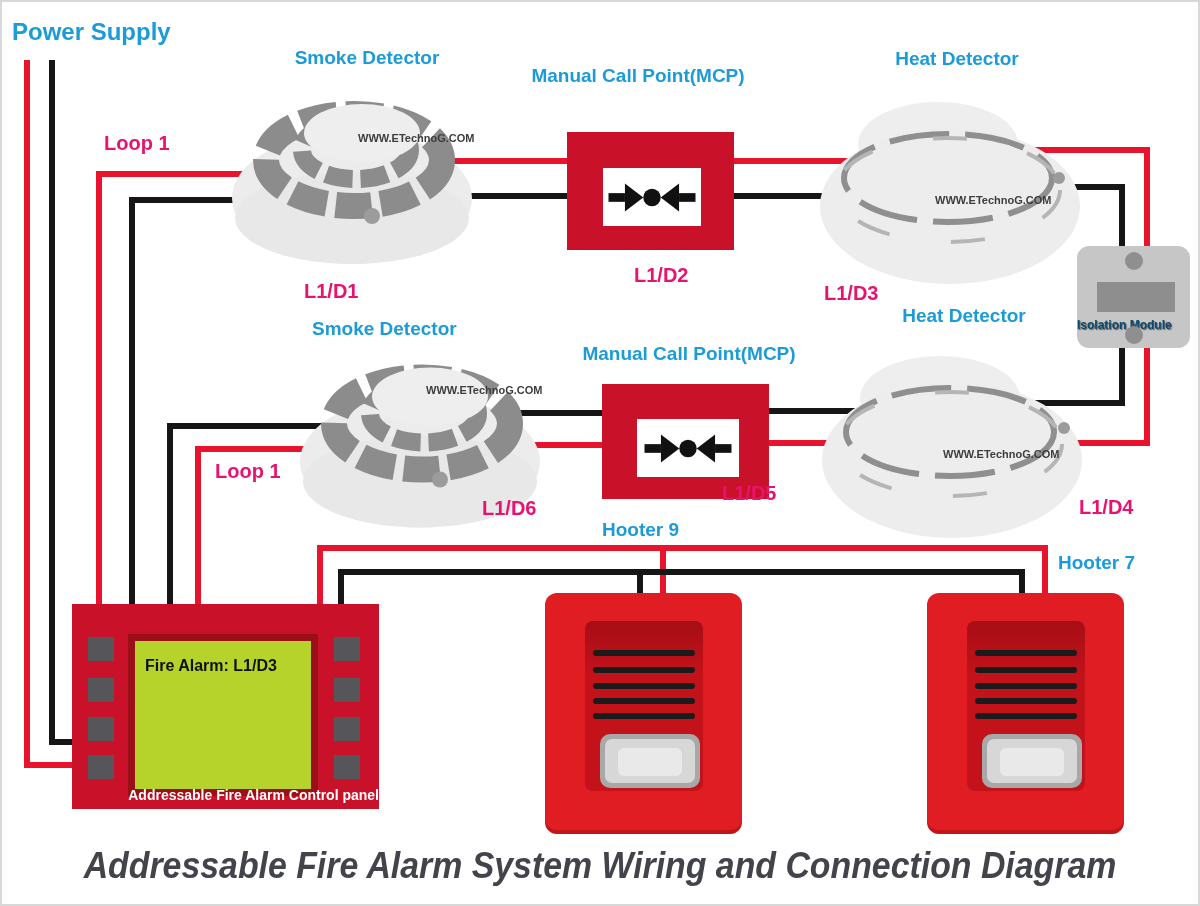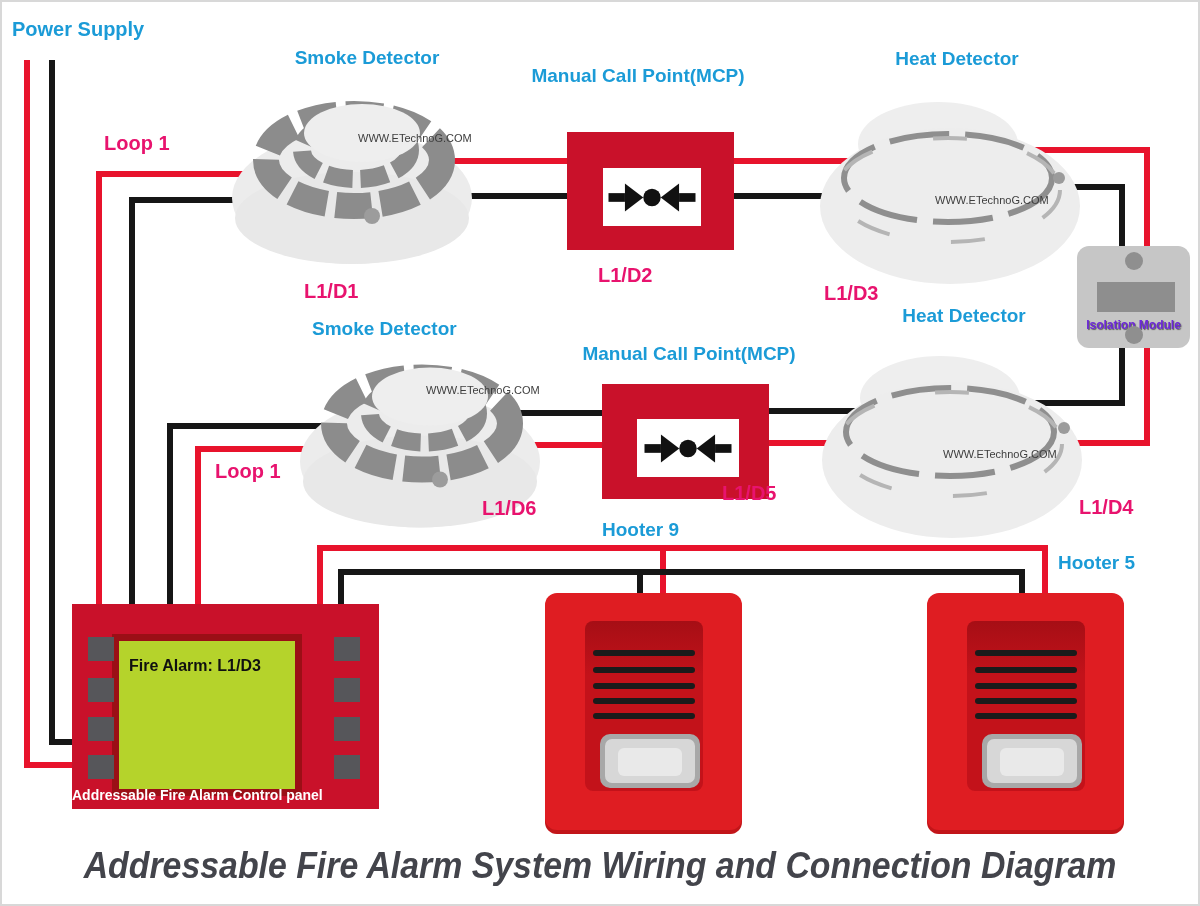--- a/index.html
+++ b/index.html
@@ -7,36 +7,36 @@
     position:relative;width:1200px;height:906px;background:#ffffff;
     border:2px solid #d8d8d8;box-sizing:border-box;overflow:hidden;
     font-family:"Liberation Sans",sans-serif;
   }
   .wires{position:absolute;left:0;top:0;z-index:1;}
   .dev{position:absolute;z-index:2;}
   .lbl{position:absolute;z-index:4;font-weight:bold;white-space:nowrap;}
   .cyan{color:#1b9bd7;font-size:19px;}
   .pink{color:#e8136e;font-size:20px;}
   .ctr{text-align:center;}
-  .wm{position:absolute;z-index:5;font-size:11px;font-weight:normal;color:#3d3d3d;white-space:nowrap;}
+  .wm{position:absolute;z-index:5;font-size:11px;font-weight:bold;color:#3d3d3d;white-space:nowrap;}
   
   .mcp{position:absolute;background:#c9112a;z-index:2;}
   .mcp-inner{position:absolute;background:#ffffff;}
   
   .iso{position:absolute;background:#c6c6c6;border-radius:12px;z-index:2;}
   .iso-circle{position:absolute;width:18px;height:18px;border-radius:50%;background:#8f8f8f;left:50%;margin-left:-9px;}
   .iso-screen{position:absolute;background:#8e8e8e;}
-  .iso-lbl{position:absolute;width:100%;text-align:center;color:#6d28d9;font-size:12px;font-weight:bold;text-shadow:1px 1px 1px rgba(60,60,60,.8);}
+  .iso-lbl{position:absolute;width:100%;text-align:left;color:#0c4a6e;font-size:12px;font-weight:bold;text-shadow:1px 1px 1px rgba(60,60,60,.8);}
   
   .panel{position:absolute;background:#c9112a;z-index:2;}
-  .screen-frame{position:absolute;left:40px;top:30px;width:190px;height:162px;background:#9b0f16;}
+  .screen-frame{position:absolute;left:56px;top:30px;width:190px;height:162px;background:#9b0f16;}
   .screen{position:absolute;left:7px;top:7px;right:7px;bottom:7px;background:#b5d32b;}
   .screen-text{padding:16px 0 0 10px;font-size:16px;font-weight:bold;color:#101010;}
   .pbtn{position:absolute;width:26px;height:24px;background:#56565a;}
-  .panel-caption{position:absolute;bottom:6px;width:100%;text-align:left;color:#ffffff;font-size:14px;font-weight:bold;}
+  .panel-caption{position:absolute;bottom:6px;width:100%;text-align:right;color:#ffffff;font-size:14px;font-weight:bold;}
   
   .hooter{position:absolute;width:197px;height:241px;background:#df1d22;border-radius:12px;z-index:2;box-shadow:inset 0 -4px 0 rgba(140,10,10,.35);}
   .hooter-face{position:absolute;left:40px;top:28px;width:118px;height:170px;border-radius:8px;
     background:linear-gradient(180deg,#a60e15 0%,#c3121a 32%,#c3121a 100%);}
   .slat{position:absolute;left:8px;width:102px;height:6px;border-radius:3px;background:#1b1b1b;}
   .hbtn{position:absolute;left:15px;top:113px;width:100px;height:54px;border-radius:10px;background:#a8a8a8;}
   .hbtn-mid{position:absolute;left:5px;top:5px;right:5px;bottom:5px;border-radius:7px;background:#d7d7d7;}
   .hbtn-core{position:absolute;left:18px;top:14px;right:18px;bottom:12px;border-radius:6px;background:#e9e9e9;}
   .title{position:absolute;left:0;top:843px;width:100%;text-align:center;z-index:4;
     font-size:36px;font-weight:bold;font-style:italic;color:#43444b;transform:scaleX(0.94);}
@@ -198,37 +198,37 @@
       <div class="slat" style="top:62px"></div>
       <div class="slat" style="top:77px"></div>
       <div class="slat" style="top:92px"></div>
       <div class="hbtn">
         <div class="hbtn-mid"></div>
         <div class="hbtn-core"></div>
       </div>
     </div>
   </div>
 
-  <div class="lbl cyan" style="left:10px;top:16px;font-size:20px">Power Supply</div>
+  <div class="lbl cyan" style="left:10px;top:16px;font-size:24px">Power Supply</div>
 
   <div class="lbl cyan ctr" style="left:250px;top:45px;width:230px">Smoke Detector</div>
   <div class="lbl cyan ctr" style="left:515px;top:63px;width:242px">Manual Call Point(MCP)</div>
   <div class="lbl cyan ctr" style="left:845px;top:46px;width:220px">Heat Detector</div>
 
   <div class="lbl pink" style="left:102px;top:130px">Loop 1</div>
   <div class="lbl pink" style="left:302px;top:278px">L1/D1</div>
-  <div class="lbl pink" style="left:596px;top:262px">L1/D2</div>
+  <div class="lbl pink" style="left:632px;top:262px">L1/D2</div>
   <div class="lbl pink" style="left:822px;top:280px">L1/D3</div>
 
   <div class="lbl cyan ctr" style="left:310px;top:316px">Smoke Detector</div>
   <div class="lbl cyan ctr" style="left:566px;top:341px;width:242px">Manual Call Point(MCP)</div>
   <div class="lbl cyan ctr" style="left:852px;top:303px;width:220px">Heat Detector</div>
 
   <div class="lbl pink" style="left:213px;top:458px">Loop 1</div>
   <div class="lbl pink" style="left:480px;top:495px">L1/D6</div>
   <div class="lbl pink" style="left:720px;top:480px">L1/D5</div>
   <div class="lbl pink" style="left:1077px;top:494px">L1/D4</div>
 
   <div class="lbl cyan" style="left:600px;top:517px">Hooter 9</div>
-  <div class="lbl cyan" style="left:1056px;top:550px">Hooter 5</div>
+  <div class="lbl cyan" style="left:1056px;top:550px">Hooter 7</div>
 
   <div class="title">Addressable Fire Alarm System Wiring and Connection Diagram</div>
 </div>
 
 </body></html>

